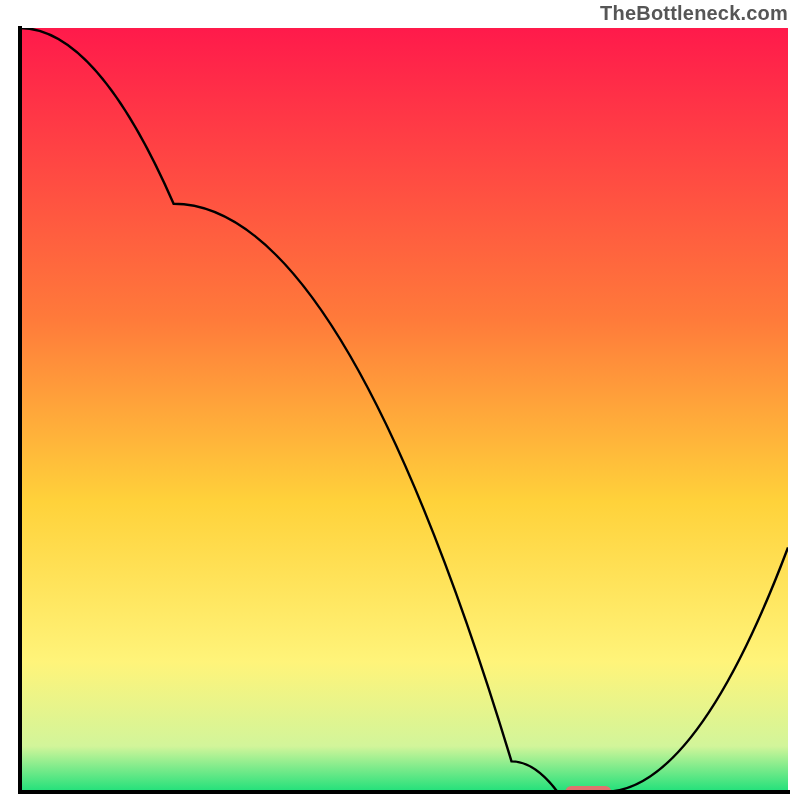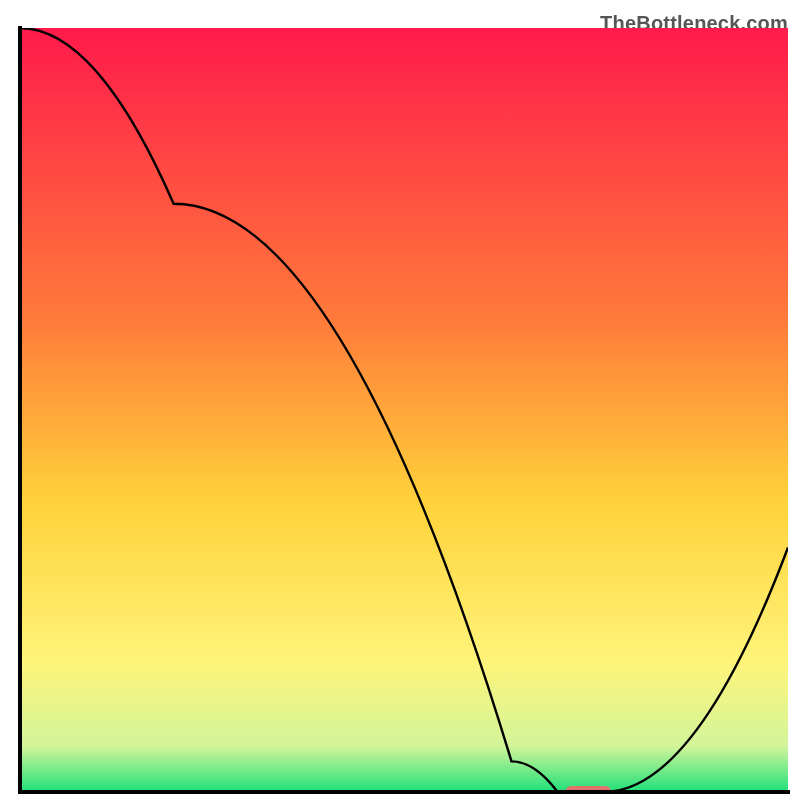--- a/index.html
+++ b/index.html
@@ -4,21 +4,21 @@
 <style>
   * { margin: 0; padding: 0; box-sizing: border-box; }
   html, body { width: 800px; height: 800px; background: #fff; }
   .frame {
     position: relative;
     width: 800px;
     height: 800px;
   }
   .attribution {
     position: absolute;
-    top: 12px;
+    top: 2px;
     right: 12px;
     font-family: Arial, Helvetica, sans-serif;
     font-size: 20px;
     font-weight: 600;
     color: #565656;
     letter-spacing: 0.2px;
   }
   .plot {
     position: absolute;
     left: 18px;

